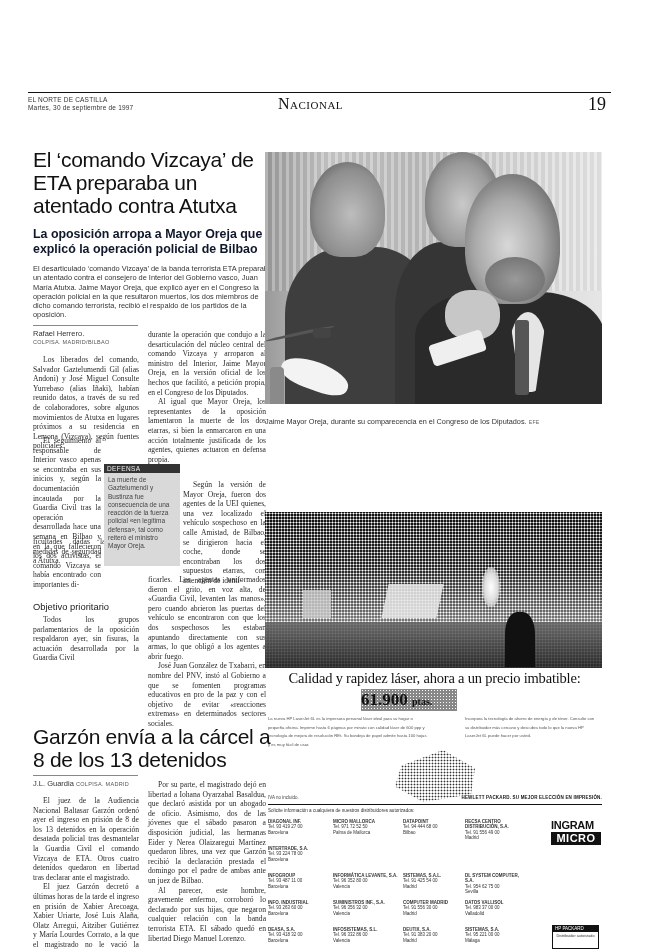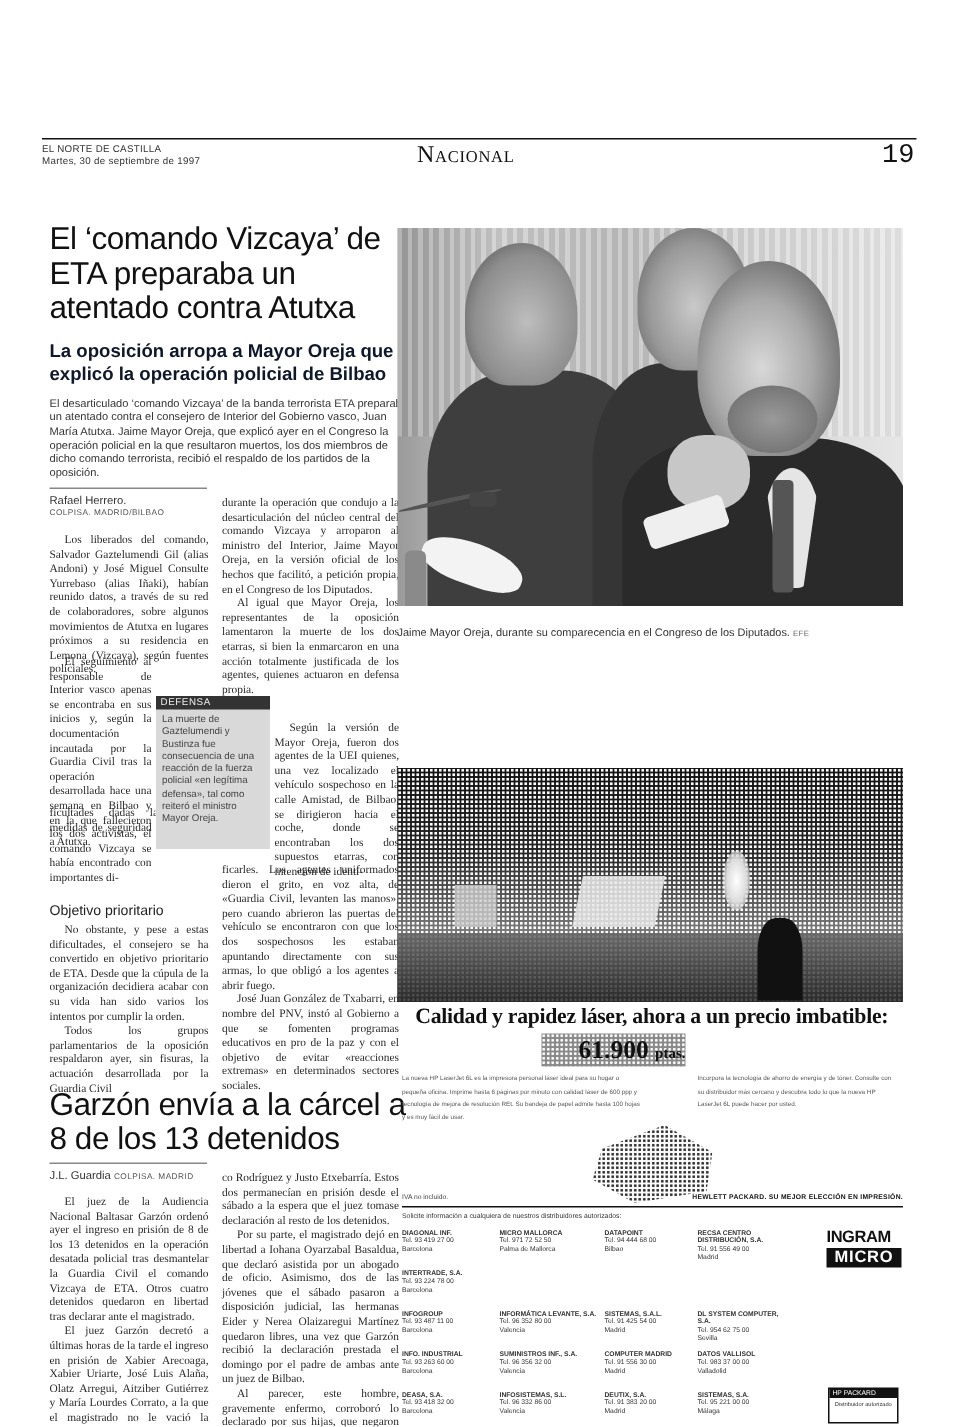--- a/index.html
+++ b/index.html
@@ -5,21 +5,21 @@
   * { margin: 0; padding: 0; box-sizing: border-box; }
   html, body { width: 650px; height: 951px; background: #fff; overflow: hidden; }
   body { position: relative; font-family: "Liberation Serif", serif; color: #1a1a1a; }
 
   .abs { position: absolute; margin-top: 46px; }
 
   
   .top-rule { left: 28px; top: 46px; width: 583px; height: 1px; background: #111; }
   .masthead { left: 28px; top: 50px; font-family: "Liberation Sans", sans-serif; font-size: 6.5px; line-height: 8px; color: #333; letter-spacing: 0.2px; }
   .section-title { left: 278px; top: 49px; font-family: "Liberation Serif", serif; font-size: 16px; font-variant: small-caps; letter-spacing: 0.5px; color: #111; }
-  .page-num { left: 588px; top: 48px; font-family: Liberation Mono, monospace; font-size: 18px; color: #111; }
+  .page-num { left: 588px; top: 48px; font-family: Liberation Serif, serif; font-size: 18px; color: #111; }
 
   
   .headline { font-family: "Liberation Sans", sans-serif; font-weight: normal; color: #111; letter-spacing: -0.3px; }
   .h1 { left: 33px; top: 102px; width: 240px; font-size: 21px; line-height: 23px; }
   .sub1 { left: 33px; top: 181px; width: 240px; font-family: "Liberation Sans", sans-serif; font-size: 12.4px; line-height: 15px; color: #0f172a; }
   .lede { left: 33px; top: 218px; width: 240px; font-family: "Liberation Sans", sans-serif; font-size: 7.4px; line-height: 9.3px; color: #333; }
 
   .byline-rule { left: 33px; top: 279px; width: 105px; height: 1px; background: #888; }
   .byline { left: 33px; top: 283px; font-family: "Liberation Sans", sans-serif; font-size: 7.5px; line-height: 9px; color: #333; }
   .byline .agency { font-size: 5.5px; letter-spacing: 0.3px; color: #555; display: block; }
@@ -80,24 +80,24 @@
       radial-gradient(circle, #fff 0.9px, transparent 1.1px),
       linear-gradient(180deg, #111 0%, #222 35%, #555 55%, #777 70%, #333 100%);
     background-size: 3px 3px, 100% 100%; overflow: hidden; }
   .ad-photo .hl { position: absolute; left: 20px; top: 12px; color: #f4f4f4; font-family: "Liberation Serif", serif; font-size: 15px; line-height: 17px; text-shadow: 0 0 1px #000; letter-spacing: -0.2px; }
   .ad-photo .light { position: absolute; left: 217px; top: 55px; width: 18px; height: 40px; background: radial-gradient(ellipse, #fff 0%, #ddd 50%, transparent 100%); border-radius: 50%; }
   .ad-photo .desk { position: absolute; left: 0; top: 110px; width: 337px; height: 50px; background: linear-gradient(180deg, #666 0%, #222 100%); opacity: 0.85; }
   .ad-photo .printer { position: absolute; left: 120px; top: 72px; width: 55px; height: 34px; background: #e8e8e8; transform: skewX(-12deg); opacity: 0.85; }
   .ad-photo .screen { position: absolute; left: 38px; top: 78px; width: 28px; height: 28px; background: #ccc; opacity: 0.8; }
   .ad-photo .figure { position: absolute; left: 240px; top: 100px; width: 30px; height: 55px; background: #111; border-radius: 40% 40% 0 0; }
 
-  .ad-tagline { position: absolute; left: 0; top: 158px; width: 339px; text-align: center; font-family: "Liberation Serif", serif; font-size: 14.5px; color: #111; letter-spacing: -0.2px; font-weight: bold; }
+  .ad-tagline { position: absolute; left: 0; top: 158px; width: 339px; text-align: center; font-family: "Liberation Serif", serif; font-size: 14.5px; color: #111; letter-spacing: -0.2px; }
   .ad-price { position: absolute; left: 96px; top: 177px; width: 96px; height: 22px; background-color: #888;
     background-image: radial-gradient(circle, #fff 0.8px, transparent 1px); background-size: 3px 3px;
-    font-family: "Liberation Serif", serif; font-size: 17px; text-align: right; line-height: 22px; color: #111; font-weight: bold; }
+    font-family: "Liberation Serif", serif; font-size: 17px; text-align: left; line-height: 22px; color: #111; font-weight: bold; }
   .ad-copy { position: absolute; font-family: "Liberation Sans", sans-serif; font-size: 4.2px; line-height: 8.5px; color: #555; }
   .ad-copy-l { left: 3px; top: 203px; width: 160px; }
   .ad-copy-r { left: 200px; top: 203px; width: 134px; }
   .ad-printer { position: absolute; left: 130px; top: 238px; width: 80px; height: 52px;
     background-image: radial-gradient(circle, #333 0.8px, transparent 1.1px); background-size: 3px 3px;
     clip-path: polygon(8% 30%, 60% 0, 100% 35%, 95% 85%, 35% 100%, 0 70%); }
   .ad-footnote-l { position: absolute; left: 3px; top: 283px; font-family: "Liberation Sans", sans-serif; font-size: 4.5px; color: #444; }
   .ad-footnote-r { position: absolute; right: 2px; top: 283px; font-family: "Liberation Sans", sans-serif; font-size: 4.5px; color: #111; font-weight: bold; letter-spacing: 0.2px; }
   .ad-rule { position: absolute; left: 3px; top: 292px; width: 334px; height: 1px; background: #111; }
   .ad-dist-intro { position: absolute; left: 3px; top: 296px; font-family: "Liberation Sans", sans-serif; font-size: 4.6px; color: #333; }
@@ -142,21 +142,20 @@
 <div class="abs body-text col1b">
   <p>El seguimiento al responsable de Interior vasco apenas se encontraba en sus inicios y, según la documentación incautada por la Guardia Civil tras la operación desarrollada hace una semana en Bilbao y en la que fallecieron los dos activistas, el comando Vizcaya se había encontrado con importantes di-</p>
 </div>
 <div class="abs body-text col1c" style="text-indent:0">
   <p style="text-indent:0">ficultades dadas las férreas medidas de seguridad que rodean a Atutxa.</p>
 </div>
 
 <div class="abs subhead">Objetivo prioritario</div>
 
 <div class="abs body-text col1d">
-  <p>No obstante, y pese a estas dificultades, el consejero se ha convertido en objetivo prioritario de ETA. Desde que la cúpula de la organización decidiera acabar con su vida han sido varios los intentos por cumplir la orden.</p>
   <p>Todos los grupos parlamentarios de la oposición respaldaron ayer, sin fisuras, la actuación desarrollada por la Guardia Civil</p>
 </div>
 
 <div class="abs body-text col2a">
   <p style="text-indent:0">durante la operación que condujo a la desarticulación del núcleo central del comando Vizcaya y arroparon al ministro del Interior, Jaime Mayor Oreja, en la versión oficial de los hechos que facilitó, a petición propia, en el Congreso de los Diputados.</p>
   <p>Al igual que Mayor Oreja, los representantes de la oposición lamentaron la muerte de los dos etarras, si bien la enmarcaron en una acción totalmente justificada de los agentes, quienes actuaron en defensa propia.</p>
 </div>
 <div class="abs body-text col2b" style="top:434px">
   <p>Según la versión de Mayor Oreja, fueron dos agentes de la UEI quienes, una vez localizado el vehículo sospechoso en la calle Amistad, de Bilbao, se dirigieron hacia el coche, donde se encontraban los dos supuestos etarras, con intención de identi-</p>
 </div>
@@ -197,21 +196,20 @@
 <div class="abs byline2-rule"></div>
 <div class="abs byline2">
   <span>J.L. Guardia</span>
   <span class="agency">COLPISA. MADRID</span>
 </div>
 <div class="abs body-text col3a">
   <p>El juez de la Audiencia Nacional Baltasar Garzón ordenó ayer el ingreso en prisión de 8 de los 13 detenidos en la operación desatada policial tras desmantelar la Guardia Civil el comando Vizcaya de ETA. Otros cuatro detenidos quedaron en libertad tras declarar ante el magistrado.</p>
   <p>El juez Garzón decretó a últimas horas de la tarde el ingreso en prisión de Xabier Arecoaga, Xabier Uriarte, José Luis Alaña, Olatz Arregui, Aitziber Gutiérrez y María Lourdes Corrato, a la que el magistrado no le vació la incomunicación para tomarle declaración, por lo que fue asistida por un letrado de oficio. El magistrado también decretó la prisión para Francis-</p>
 </div>
 <div class="abs body-text col3b">
-  <p style="text-indent:0">co Rodríguez y Justo Etxebarría. Estos dos permanecían en prisión desde el sábado a la espera que el juez tomase declaración al resto de los detenidos.</p>
   <p>Por su parte, el magistrado dejó en libertad a Iohana Oyarzabal Basaldua, que declaró asistida por un abogado de oficio. Asimismo, dos de las jóvenes que el sábado pasaron a disposición judicial, las hermanas Eider y Nerea Olaizaregui Martínez quedaron libres, una vez que Garzón recibió la declaración prestada el domingo por el padre de ambas ante un juez de Bilbao.</p>
   <p>Al parecer, este hombre, gravemente enfermo, corroboró lo declarado por sus hijas, que negaron cualquier relación con la banda terrorista ETA. El sábado quedó en libertad Diego Manuel Lorenzo.</p>
 </div>
 
 <div class="abs ad">
   <div class="ad-photo">
     <div class="screen"></div>
     <div class="printer"></div>
     <div class="light"></div>
     <div class="desk"></div>

